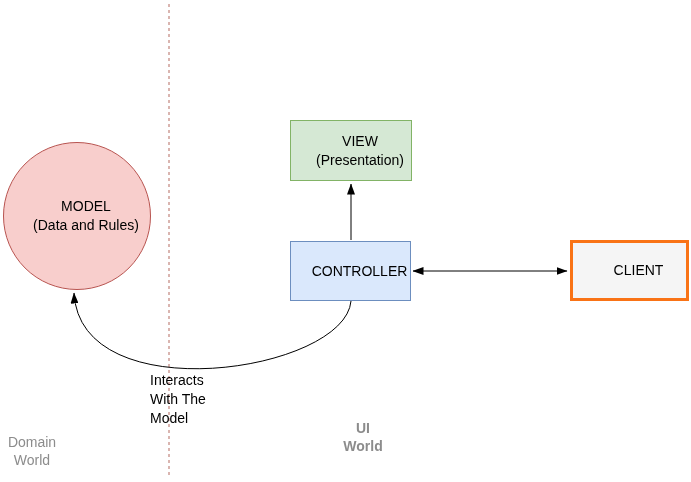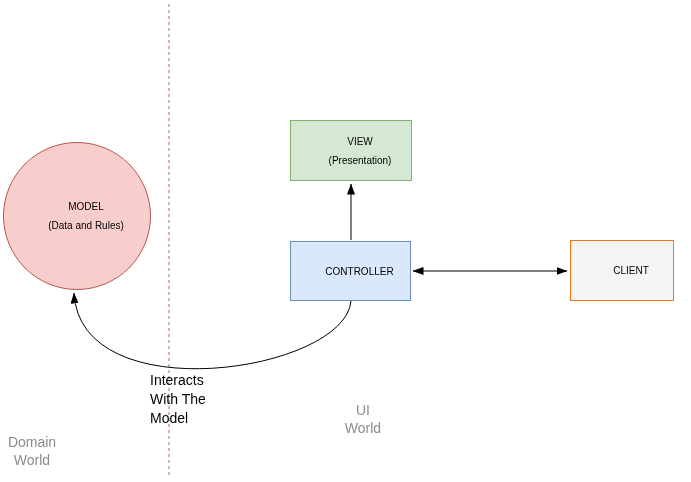--- a/index.html
+++ b/index.html
@@ -21,21 +21,21 @@
     top: 0;
     pointer-events: none;
   }
   .node {
     position: absolute;
     box-sizing: border-box;
     display: flex;
     align-items: center;
     justify-content: center;
     text-align: center;
-    font-size: 10px;
+    font-size: 14px;
     line-height: 19px;
     color: #000000;
     padding-left: 18px;
   }
   .node .node-label {
     white-space: pre-line;
   }
   .node-model {
     left: 3px;
     top: 142px;
@@ -57,24 +57,24 @@
     left: 290px;
     top: 241px;
     width: 121px;
     height: 60px;
     background: #dae8fc;
     border: 1px solid #6c8ebf;
   }
   .node-client {
     left: 570px;
     top: 240px;
-    width: 104px;
+    width: 119px;
     height: 61px;
     background: #f5f5f5;
-    border: 1px solid #f97316;
+    border: 3px solid #f97316;
   }
   .edge-label {
     position: absolute;
     left: 150px;
     top: 371px;
     width: 124px;
     text-align: left;
     font-size: 14px;
     line-height: 19px;
     color: #000000;
@@ -89,22 +89,23 @@
     white-space: pre-line;
   }
   .region-domain {
     left: 0px;
     top: 421px;
     width: 64px;
     margin-top: 12px;
   }
   .region-ui {
     left: 332px;
-    top: 401px;
+    top: 419px;
     width: 62px;
+    font-weight: bold;
   }
 </style>
 </head>
 <body>
 
 <div class="canvas">
 
   <svg class="connectors" width="691" height="482" viewBox="0 0 691 482">
     <defs>
       <marker id="arrowhead" markerWidth="11" markerHeight="8" refX="10.5" refY="4" orient="auto-start-reverse" markerUnits="userSpaceOnUse">

